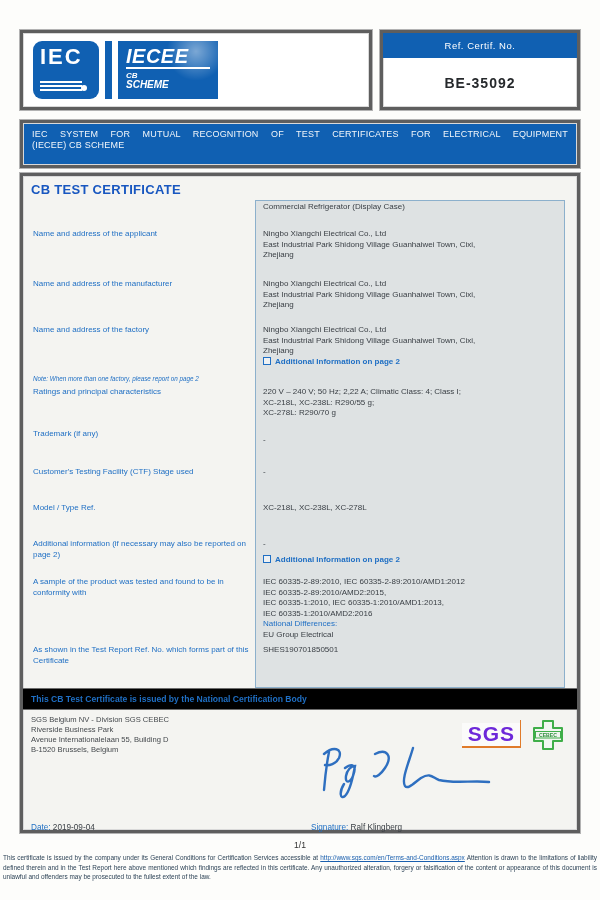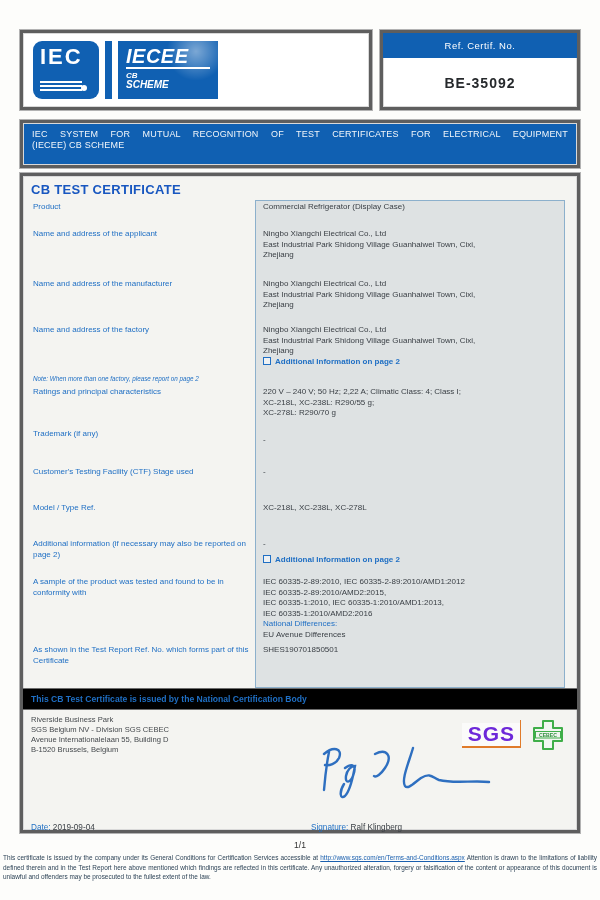--- a/index.html
+++ b/index.html
@@ -102,23 +102,20 @@
     <div class="l2">(IECEE) CB SCHEME</div>
   </div>
 
   <div class="frame metal">
     <div class="cert-title">CB TEST CERTIFICATE</div>
 
     <div class="fields">
       <div class="valbg"></div>
 
       <div class="row" style="height:27px">
-        <div class="cell label">
-            <span class="lbl">Product</span>
-          </div>
         <div class="cell value">
             <div class="vline">Commercial Refrigerator (Display Case)</div>
           </div>
       </div>
 
       <div class="row" style="height:50px">
         <div class="cell label">
             <span class="lbl">Name and address of the applicant</span>
           </div>
         <div class="cell value">
@@ -203,40 +200,40 @@
       <div class="row" style="height:68px">
         <div class="cell label">
             <span class="lbl">A sample of the product was tested and found to be in conformity with</span>
           </div>
         <div class="cell value">
           <div class="vline">IEC 60335-2-89:2010, IEC 60335-2-89:2010/AMD1:2012</div>
           <div class="vline">IEC 60335-2-89:2010/AMD2:2015,</div>
           <div class="vline">IEC 60335-1:2010, IEC 60335-1:2010/AMD1:2013,</div>
           <div class="vline">IEC 60335-1:2010/AMD2:2016</div>
           <div class="vline natlbl">National Differences:</div>
-          <div class="vline">EU Avenue Differences</div>
+          <div class="vline">EU Group Electrical</div>
         </div>
       </div>
 
       <div class="row" style="height:45px">
         <div class="cell label">
             <span class="lbl">As shown in the Test Report Ref. No. which forms part of this Certificate</span>
           </div>
         <div class="cell value">
             <div class="vline">SHES190701850501</div>
           </div>
       </div>
     </div>
 
     <div class="ncb">This CB Test Certificate is issued by the National Certification Body</div>
 
     <div class="footer">
       <div class="issuer">
+        <div>SGS Belgium NV - Division SGS CEBEC</div>
         <div>Riverside Business Park</div>
-        <div>SGS Belgium NV - Division SGS CEBEC</div>
         <div>Avenue Internationalelaan 55, Building D</div>
         <div>B-1520 Brussels, Belgium</div>
       </div>
       <div class="logos">
         <div class="sgs">SGS</div>
         <div class="cebec">
           <svg width="34" height="34" viewBox="0 0 34 34">
             <path d="M12 3 h10 v7 h9 v13 h-9 v8 h-10 v-8 h-9 v-13 h9 z" fill="#f2f7f2" stroke="#3fae49" stroke-width="2" stroke-linejoin="round"></path>
             <rect x="4.5" y="13.5" width="25" height="6.5" fill="#eef5ee" stroke="#3fae49" stroke-width="1"></rect>
             <text x="17" y="18.6" font-size="5.2" font-weight="bold" fill="#2e8f3c" text-anchor="middle" font-family="Liberation Sans, sans-serif">CEBEC</text>

